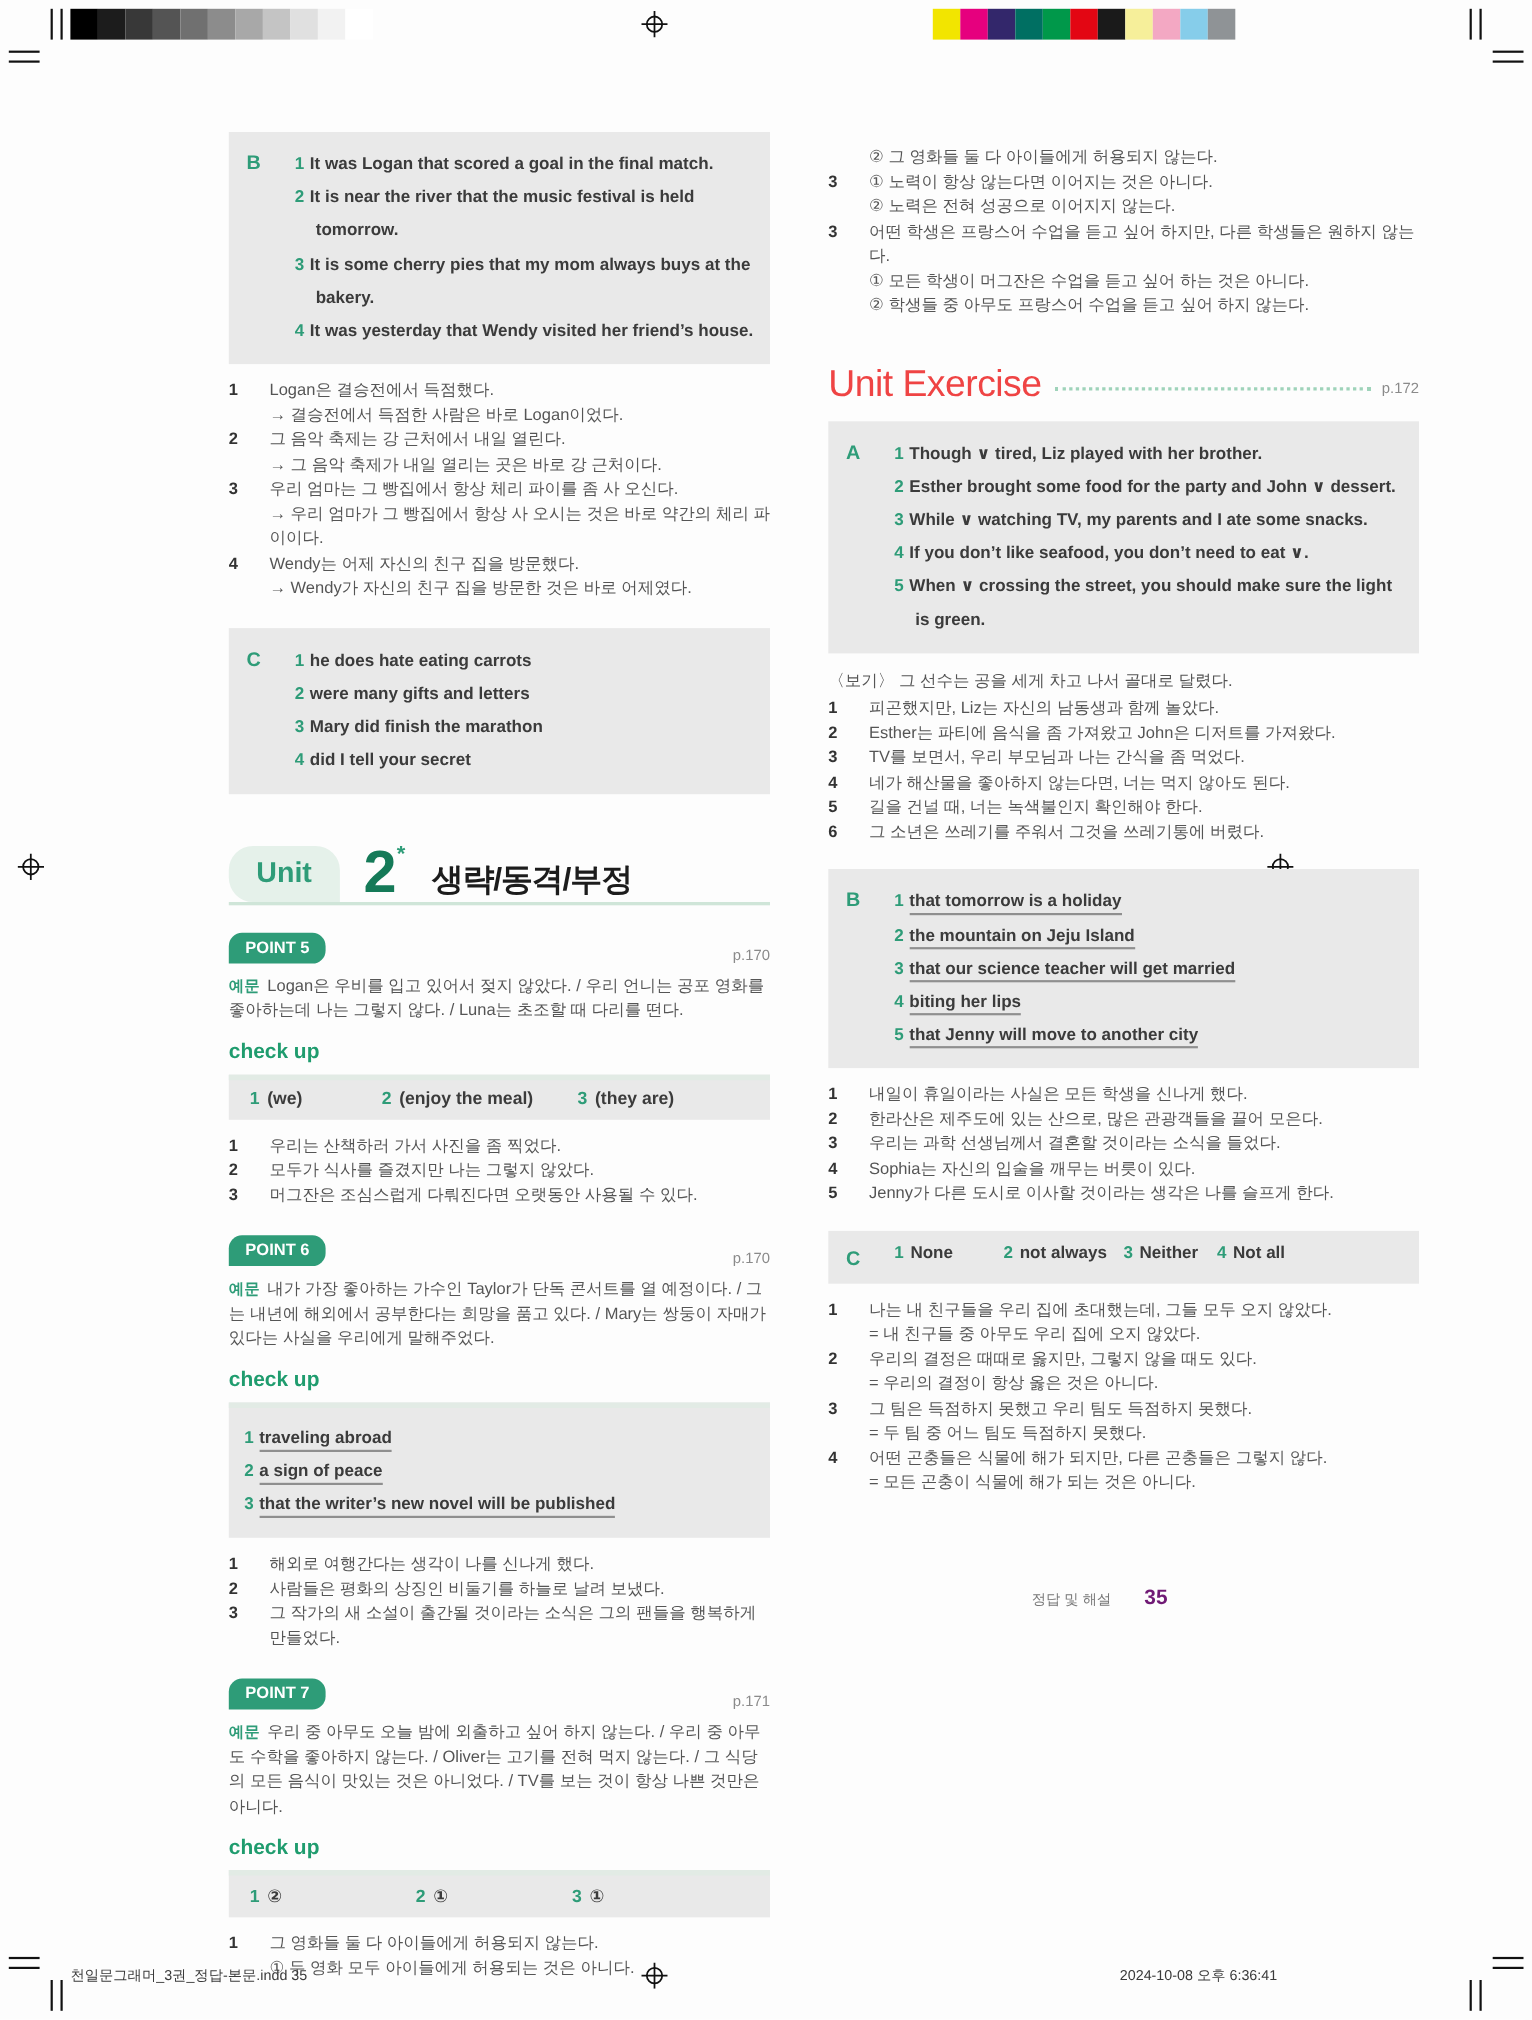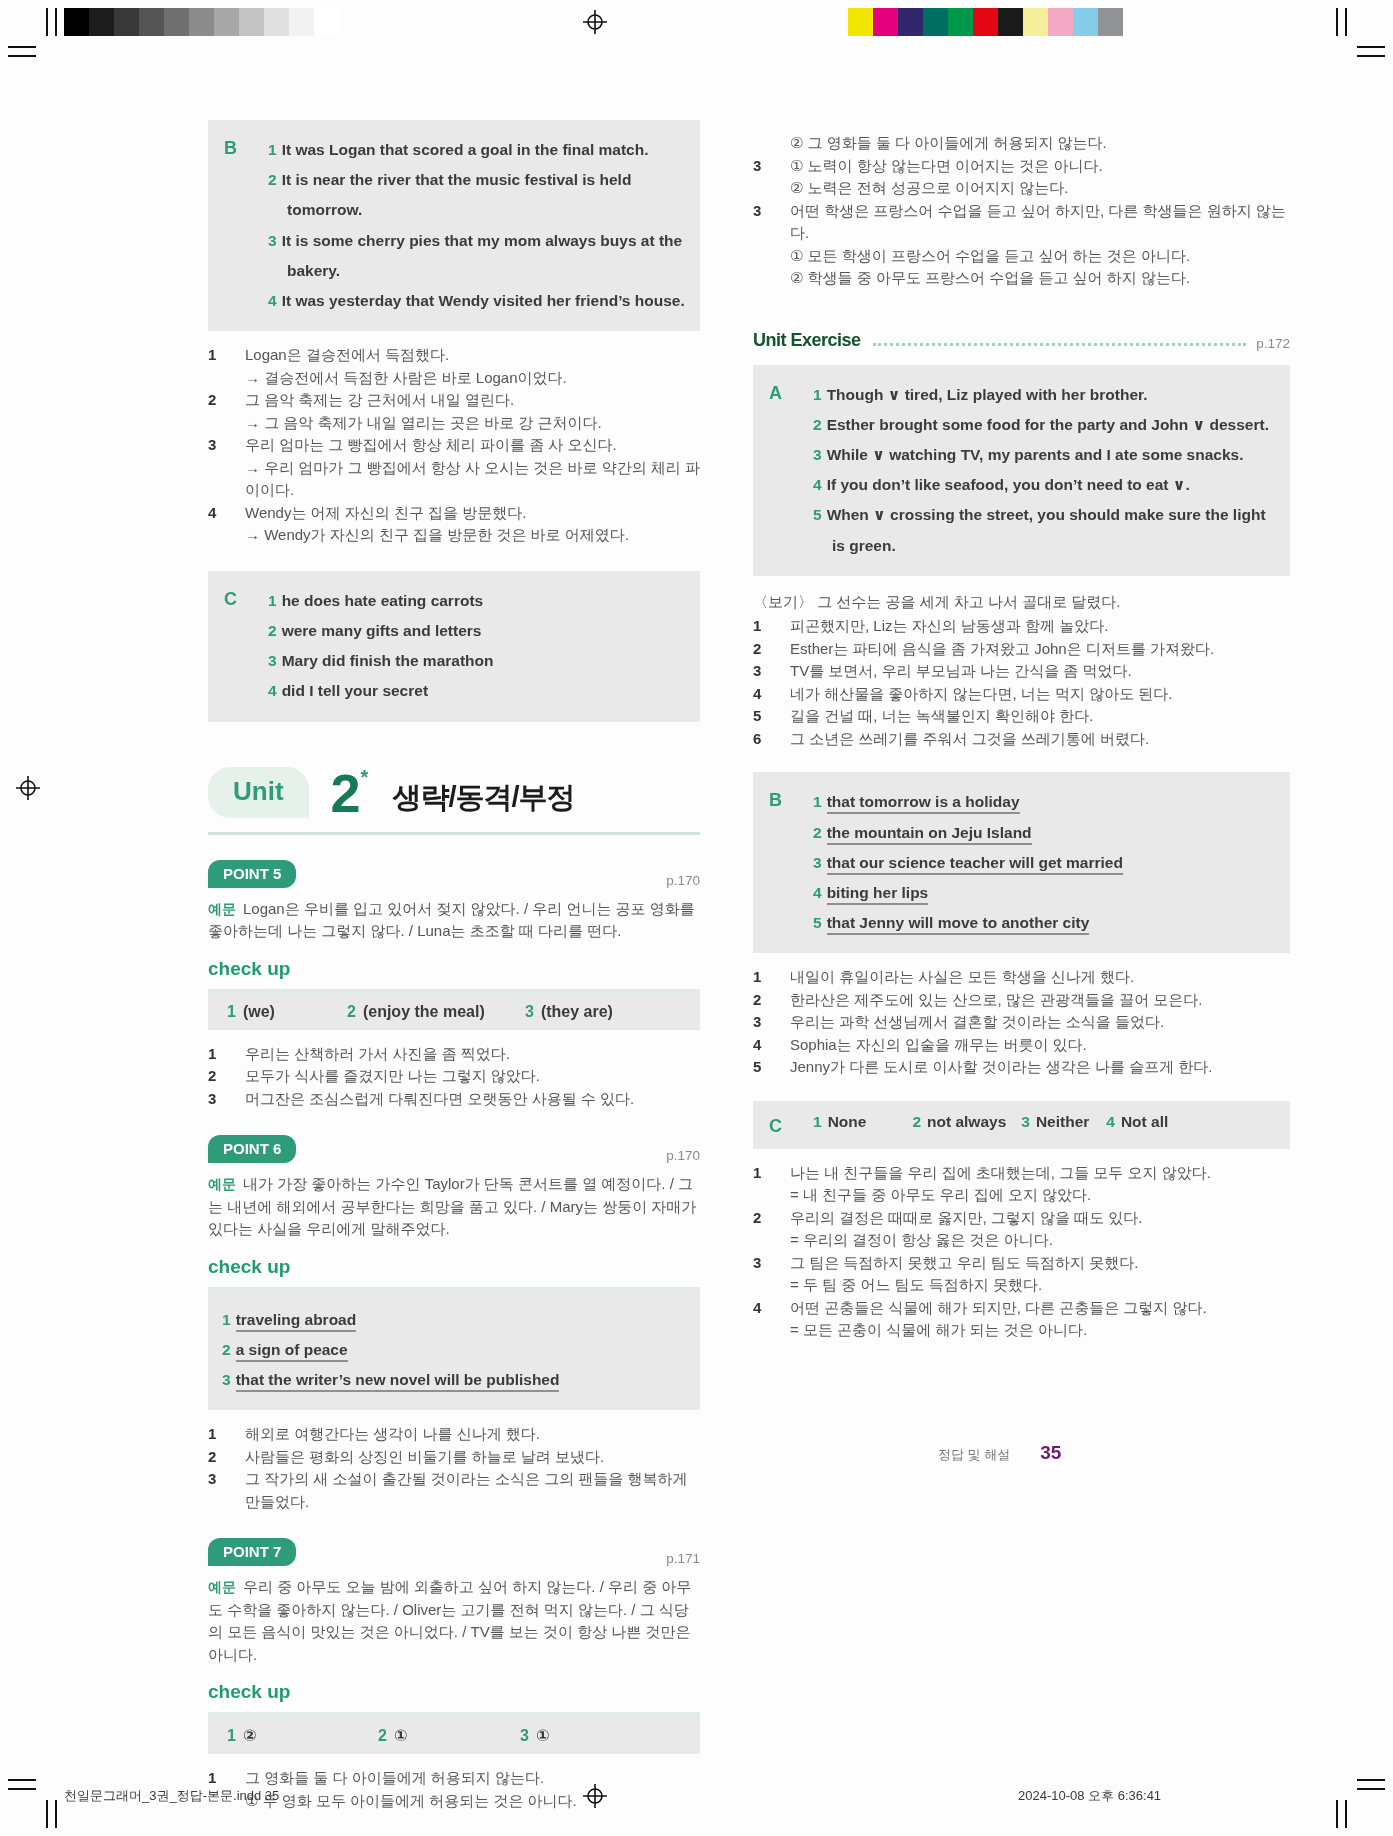--- a/index.html
+++ b/index.html
@@ -29,42 +29,42 @@
   .sitem .n { color:#2e9c78; padding-right:5px; }
   .us { border-bottom:2px solid #8f8f8f; padding-bottom:2px; }
 
   
   .klist { margin-top:13px; }
   .krow { display:flex; font-size:15px; line-height:1.5; color:#555; }
   .krow .kn { width:37px; flex-shrink:0; font-weight:bold; color:#333; }
   .krow .kt { flex:1; }
 
   
-  .unit-head { margin-top:44px; display:flex; align-items:center; padding-bottom:12px; border-bottom:3px solid #cfe5d8; }
+  .unit-head { margin-top:44px; display:flex; align-items:flex-end; border-bottom:3px solid #cfe5d8; }
   .unit-tab { background:#e5f1ea; color:#2e9c78; font-weight:bold; font-size:26px; padding:9px 25px 11px; border-radius:22px 22px 0 22px; }
   .unit-num { font-size:54px; font-weight:bold; color:#157a58; margin-left:22px; line-height:1; }
   .unit-num sup { font-size:20px; color:#2e9c78; vertical-align:28px; }
   .unit-title { font-size:29px; font-weight:bold; color:#1c1c1c; margin-left:24px; margin-top:10px; letter-spacing:-1px; }
 
   
   .point-row { display:flex; align-items:flex-end; justify-content:space-between; margin-top:25px; }
   .point-badge { background:#2e9c78; color:#fff; font-weight:bold; font-size:15px; padding:5px 15px 6px; border-radius:12px 12px 12px 0; }
   .pageref { color:#8a8a8a; font-size:13.5px; }
   .exam { margin-top:10px; font-size:15px; line-height:1.5; color:#555; }
   .exlabel { color:#2e9c78; font-weight:bold; font-size:14px; padding-right:7px; }
   .checkup { color:#1f9c6e; font-weight:bold; font-size:19px; margin-top:15px; }
   .custrip { background:#e9e9e9; border-top:5px solid #e2ebe5; margin-top:9px; padding:9px 0 9px 19px; display:flex; font-size:16px; font-weight:bold; color:#3b3b3b; }
   .custrip .n { color:#2e9c78; padding-right:7px; }
   .cw1 { width:120px; } .cw2 { width:178px; }
   .pw1 { width:151px; } .pw2 { width:142px; }
   .cubox { background:#e9e9e9; border-top:5px solid #e2ebe5; margin-top:9px; padding:13px 18px 15px 14px; }
 
   
   .uex { display:flex; align-items:center; margin-top:40px; margin-bottom:14px; }
-  .uex-title { color:#14532d; font-weight:bold; font-size:18px; letter-spacing:-0.5px; }
+  .uex-title { color:#ef4444; font-weight:normal; font-size:34px; letter-spacing:-0.5px; }
   .dots { flex:1; border-top:3px dotted #9fd3ba; margin:8px 10px 0 12px; }
   .uex .pageref { margin-top:6px; }
 
   
   .cbox-items { flex:1; display:flex; font-size:15.5px; font-weight:bold; }
   .cbox-items .ci { white-space:nowrap;text-align:right; }
   .cbox-items .n { color:#2e9c78; padding-right:6px; }
   .g1 { margin-right:46px; } .g2 { margin-right:15px; } .g3 { margin-right:17px; }
 
   
@@ -293,21 +293,21 @@
         <div class="kn">3</div>
         <div class="kt">
           <div>① 노력이 항상 않는다면 이어지는 것은 아니다.</div>
           <div>② 노력은 전혀 성공으로 이어지지 않는다.</div>
         </div>
       </div>
     <div class="krow">
         <div class="kn">3</div>
         <div class="kt">
           <div>어떤 학생은 프랑스어 수업을 듣고 싶어 하지만, 다른 학생들은 원하지 않는다.</div>
-          <div>① 모든 학생이 프랑스어 수업을 듣고 싶어 하는 것은 아니다.</div>
+          <div>① 모든 학생이 머그잔은 수업을 듣고 싶어 하는 것은 아니다.</div>
           <div>② 학생들 중 아무도 프랑스어 수업을 듣고 싶어 하지 않는다.</div>
         </div>
       </div>
   </div>
 
   <div class="uex">
     <div class="uex-title">Unit Exercise</div>
     <div class="dots"></div>
     <div class="pageref">p.172</div>
   </div>

